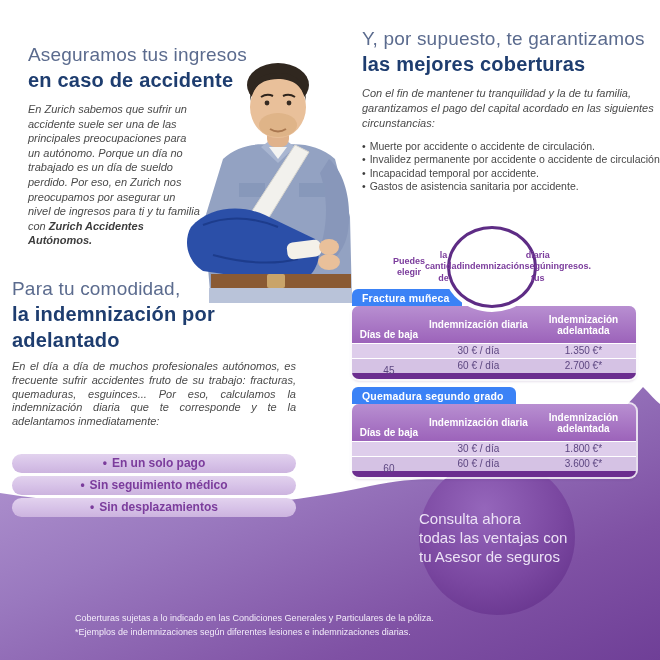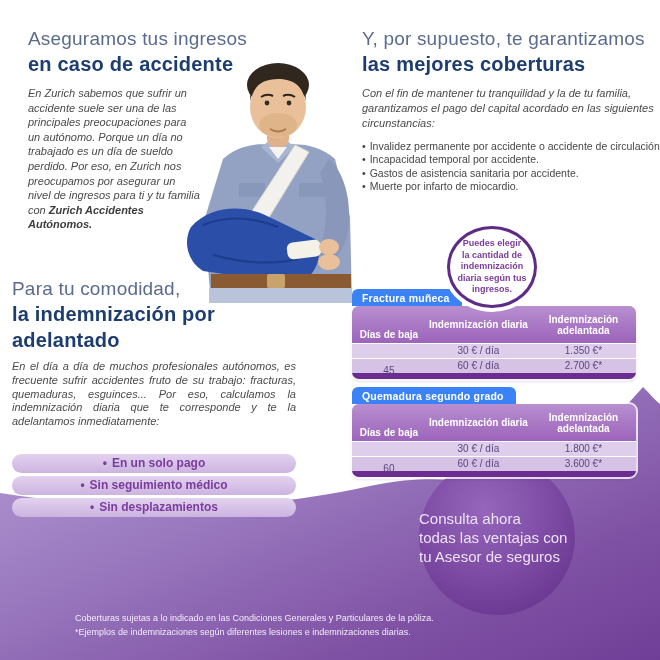--- a/index.html
+++ b/index.html
@@ -9,21 +9,21 @@
     overflow:hidden; font-family:"Liberation Sans", sans-serif;
   }
   svg.bg { position:absolute; inset:0; z-index:1; }
 
   
   .h-light { display:block; font-size:19px; font-weight:400; color:#5b6b8e; line-height:25px; letter-spacing:.2px; }
   .h-bold  { display:block; font-size:20px; font-weight:700; color:#1e3d6f; line-height:26px; letter-spacing:.2px; }
 
   
   .sec { position:absolute; z-index:4; }
-  .sec-top-left  { left:28px; top:26px; width:320px; }
+  .sec-top-left  { left:28px; top:42px; width:320px; }
   .sec-top-right { left:362px; top:26px; width:298px; }
   .sec-mid-left  { left:12px; top:276px; width:284px; }
 
   .para { margin-top:9px; font-size:11px; line-height:14.6px; color:#4a4a4a;font-style:italic; }
   .sec-top-left .para { width:172px; }
   .sec-top-right .para { line-height:15px; }
   .sec-mid-left .para { text-align:justify; line-height:13.8px; margin-top:7px; }
   .para b { color:#3c3c3c; }
 
   .bullets { margin-top:9px; }
@@ -58,21 +58,21 @@
   .t-row.alt { background:#d5c2e4; }
   .c1 { width:26%;margin-top:20px; } .c2 { width:37%; } .c3 { width:37%; }
   .t-bar { height:6px; background:#6b2d8f; }
   .table2 { margin-top:7px; }
 
   
   .badge {
     position:absolute; left:447px; top:226px; width:90px; height:82px; z-index:7;
     background:#ffffff; border:3px solid #5e2c85; border-radius:50%;
     box-shadow:0 0 0 4px #ffffff;
-    display:flex; flex-direction:column; justify-content:center; align-items:center;
+    display:flex; flex-direction:row; justify-content:center; align-items:center;
     font-size:9px; font-weight:700; color:#7b3c9c; line-height:11.5px; text-align:center;
   }
 
   
   .consult {
     position:absolute; left:419px; top:459px; width:156px; height:156px; z-index:2;
     border-radius:50%;
     background:radial-gradient(circle at 42% 32%, #9566bb 0%, #7a47a0 55%, #5e2c85 100%);
     display:flex; flex-direction:column; justify-content:center; align-items:flex-start;
     color:#ece2f6; font-size:15px; line-height:19px; text-align:center;
@@ -154,24 +154,24 @@
     <rect x="26" y="233" width="143" height="15" fill="#b9c3d9"></rect>
   </svg>
 
   <section class="sec sec-top-right">
     <h2>
       <span class="h-light">Y, por supuesto, te garantizamos</span>
       <span class="h-bold">las mejores coberturas</span>
     </h2>
     <p class="para">Con el fin de mantener tu tranquilidad y la de tu familia, garantizamos el pago del capital acordado en las siguientes circunstancias:</p>
     <div class="bullets">
+      <div class="bullet-line"><span class="dot">•</span><span>Muerte por accidente o accidente de circulación.</span></div>
       <div class="bullet-line"><span class="dot">•</span><span>Invalidez permanente por accidente o accidente de circulación.</span></div>
       <div class="bullet-line"><span class="dot">•</span><span>Incapacidad temporal por accidente.</span></div>
       <div class="bullet-line"><span class="dot">•</span><span>Gastos de asistencia sanitaria por accidente.</span></div>
-      <div class="bullet-line"><span class="dot">•</span><span>Muerte por infarto de miocardio.</span></div>
     </div>
   </section>
 
   <section class="sec sec-mid-left">
     <h2>
       <span class="h-light">Para tu comodidad,</span>
       <span class="h-bold">la indemnización por adelantado</span>
     </h2>
     <p class="para">En el día a día de muchos profesionales autónomos, es frecuente sufrir accidentes fruto de su trabajo: fracturas, quemaduras, esguinces... Por eso, calculamos la indemnización diaria que te corresponde y te la adelantamos inmediatamente:</p>
     <div class="pills">

